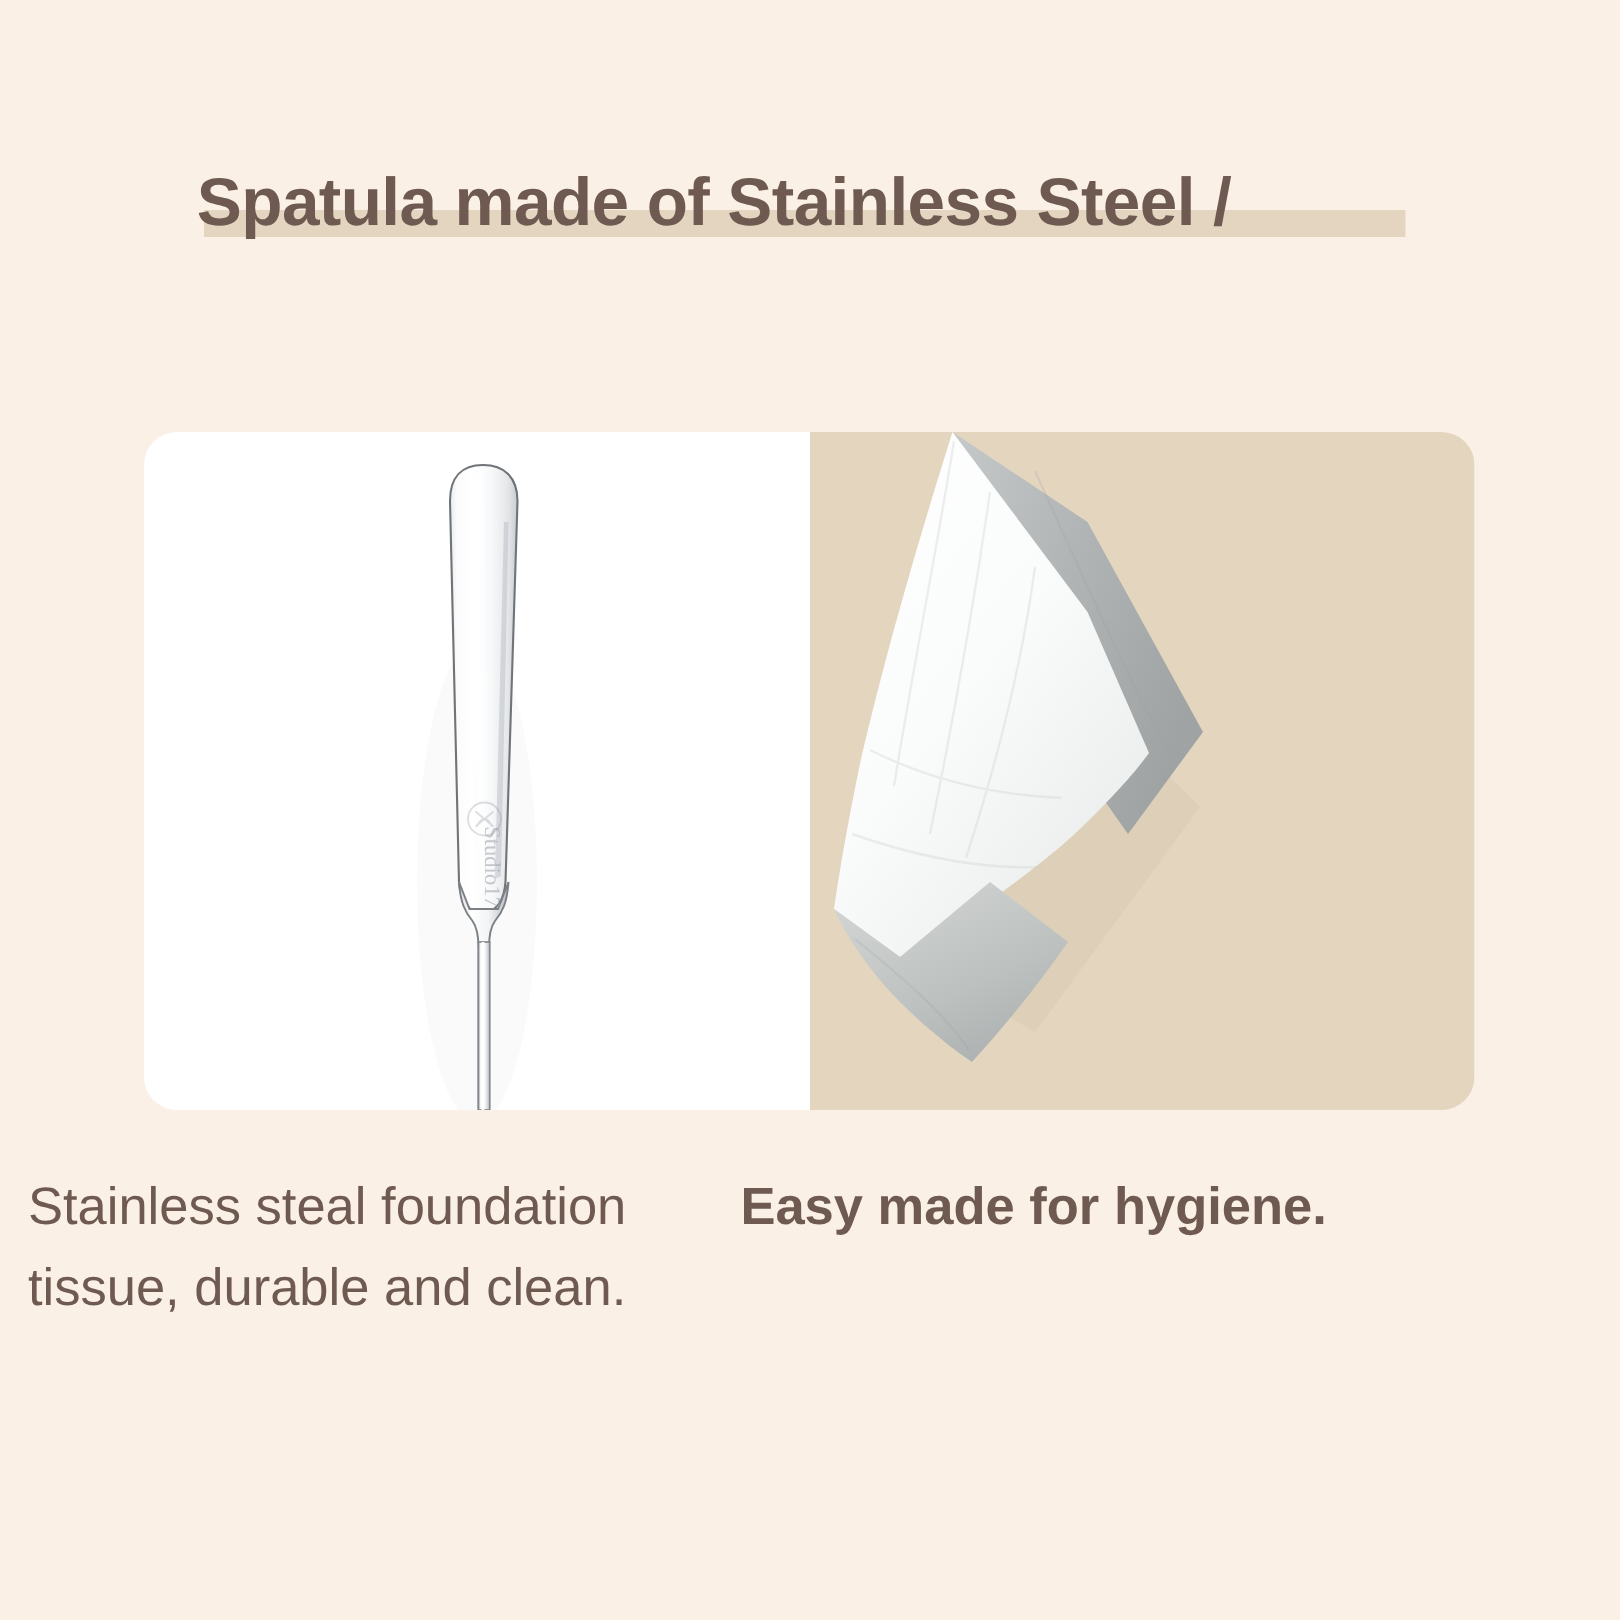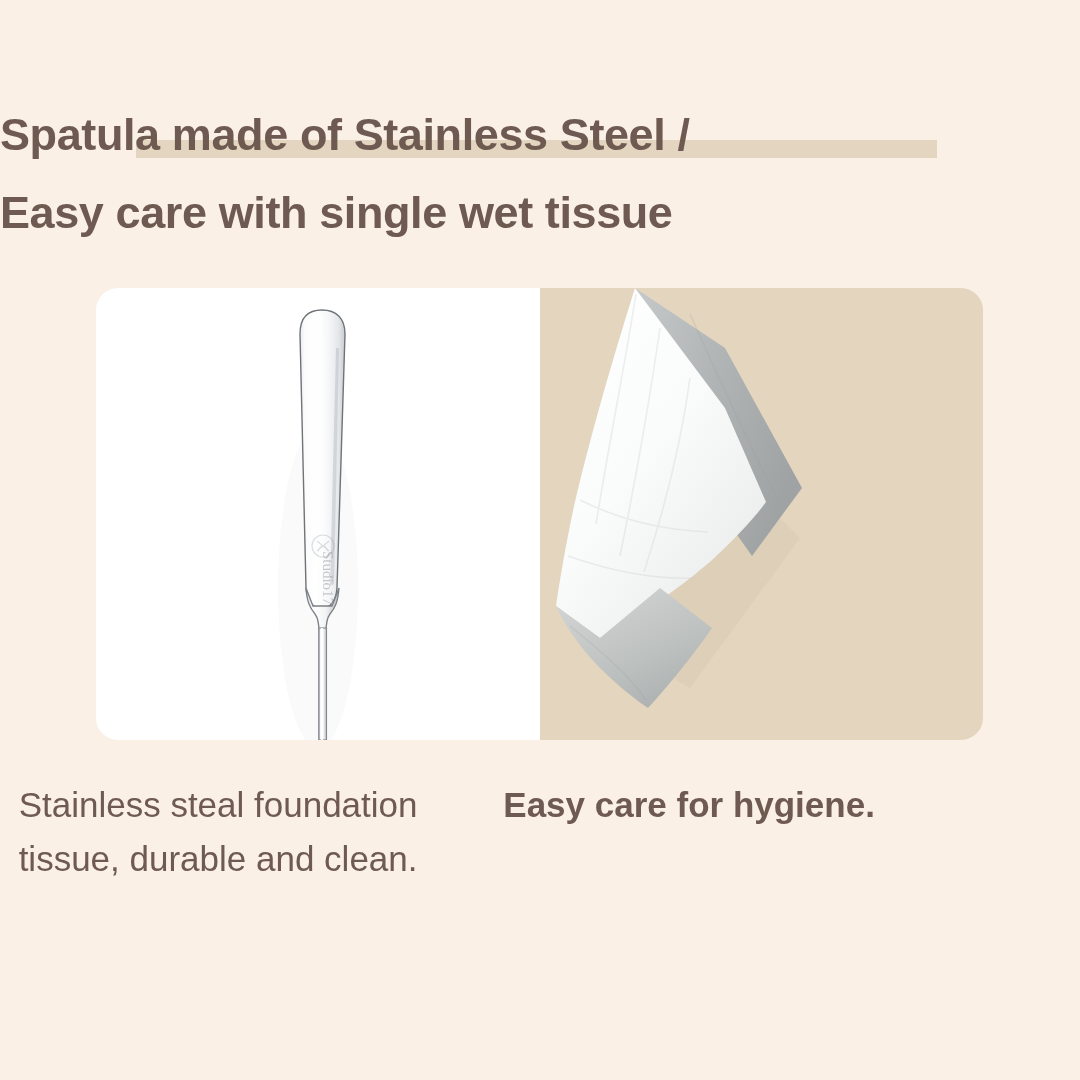--- a/index.html
+++ b/index.html
@@ -14,21 +14,21 @@
     overflow: hidden;
     position: relative;
   }
 
   
   .headline {
     position: absolute;
     left: 0;
     top: 96px;
     width: 952px;
-    text-align: left;
+    text-align: center;
   }
   .headline-line {
     position: relative;
     display: block;
     font-size: 45px;
     font-weight: bold;
     color: #6e5a50;
     letter-spacing: -0.4px;
     line-height: 78px;
     white-space: nowrap;
@@ -124,23 +124,20 @@
     box-sizing: border-box;
   }
 </style>
 </head>
 <body>
 
 <div class="headline">
   <span class="headline-line with-band">
     <span class="band"></span>
     <span class="hl-text">Spatula made of Stainless Steel /</span>
-  </span>
-  <span class="headline-line">
-    <span class="hl-text">Easy care with single wet tissue</span>
   </span>
 </div>
 
 <div class="media-card">
 
   <div class="panel-left">
     <svg class="spatula" viewBox="0 0 444 452">
       <defs>
         <linearGradient id="bladeGrad" x1="0" y1="0" x2="1" y2="0">
           <stop offset="0" stop-color="#e9eaec"></stop>
@@ -255,15 +252,15 @@
     </svg>
   </div>
 </div>
 
 <div class="captions">
   <div class="caption-col left-col">
     <span class="cap-line">Stainless steal foundation</span>
     <span class="cap-line">tissue, durable and clean.</span>
   </div>
   <div class="caption-col right-col">
-    <span class="cap-line bold">Easy care for hygiene.</span>
+    <span class="cap-line bold">Easy made for hygiene.</span>
   </div>
 </div>
 
 </body></html>

